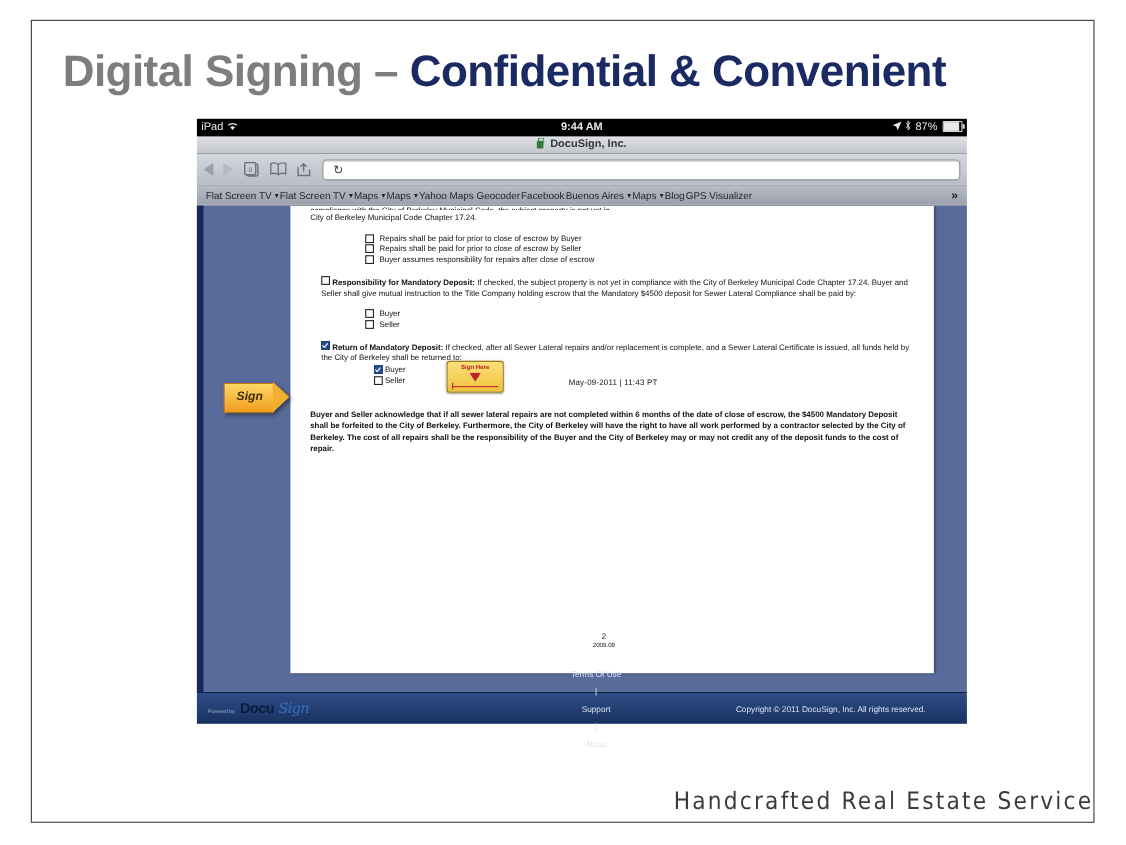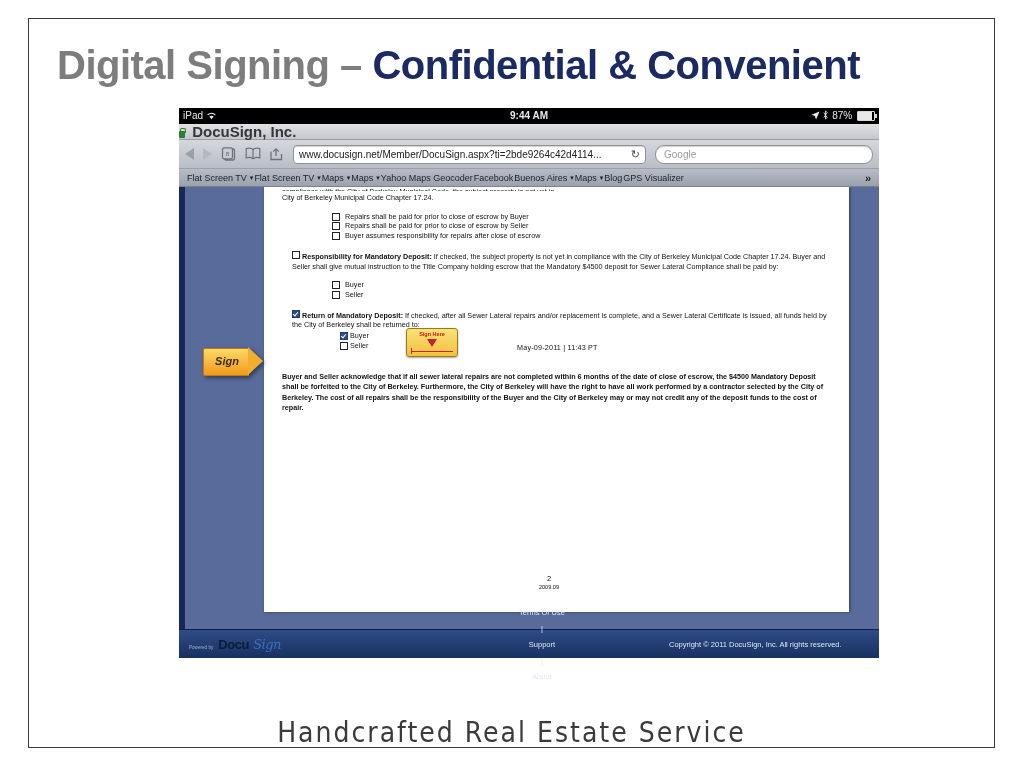--- a/index.html
+++ b/index.html
@@ -40,21 +40,21 @@
     display:inline-block;width:16px;height:8px;border:1px solid #d8d8d8;
     border-radius:1px;vertical-align:middle;position:relative;margin-left:2px;
   }
   .batt:after{content:"";position:absolute;right:-3px;top:2px;width:2px;height:4px;background:#d8d8d8;}
   .batt i{display:block;height:100%;background:#e8e8e8;width:87%;}
 
   
   .titlebar{
     height:15px;background:linear-gradient(#dfe1e5,#c3c6cc);
     border-bottom:1px solid #9a9da3;
-    font-size:15px;font-weight:bold;color:#35373b;line-height:15px;
+    font-size:10px;font-weight:bold;color:#35373b;text-align:center;line-height:15px;
   }
   .lock{display:inline-block;width:6px;height:7px;background:#2e7d32;border-radius:1px;
         position:relative;vertical-align:-1px;margin-right:3px;}
   .lock:before{content:"";position:absolute;left:1px;top:-3px;width:4px;height:4px;
         border:1px solid #2e7d32;border-bottom:none;border-radius:2px 2px 0 0;}
 
   
   .toolbar{
     height:28px;background:linear-gradient(#d4d7dc,#b9bdc5);
     border-bottom:1px solid #9da0a7;display:flex;align-items:center;padding:0 6px;gap:9px;
@@ -174,23 +174,23 @@
   }
   .ds-logo{display:flex;align-items:baseline;gap:4px;}
   .ds-powered{font-size:4.6px;color:#9fb2d6;margin-right:1px;}
   .ds-docu{font-size:13px;font-weight:bold;color:#0c1b3d;letter-spacing:-.4px;}
   .ds-sign{font-size:13px;font-style:italic;color:#3b6fc4;font-family:"DejaVu Serif",serif;letter-spacing:-.5px;}
   .ds-links{position:absolute;left:340px;display:flex;align-items:center;gap:7px;flex-direction:column;}
   .ds-copy{position:absolute;left:490px;}
 
   
   #tagline{
-    position:absolute;left:0;right:0;top:697px;text-align:center;
+    position:absolute;left:0;right:0;top:697px;text-align:right;
     font-family:"DejaVu Sans Condensed","Liberation Sans",sans-serif;
-    font-size:28px;color:#3b3b3b;letter-spacing:2px;
+    font-size:22px;color:#3b3b3b;letter-spacing:2px;
   }
 </style>
 </head>
 <body>
 
 <div id="slide">
 
   <div id="title">
     <span class="t-grey">Digital Signing</span>
     <span class="t-dash">–</span>
@@ -241,25 +241,21 @@
           <line x1="8" y1="2.5" x2="8" y2="11.8" stroke="#5d636d" stroke-width="1.2"></line>
         </svg>
       </span>
       <span class="ticon">
         <svg width="15" height="14" viewBox="0 0 15 14">
           <path d="M2 4.5 L2 12.5 L12.5 12.5 L12.5 7" fill="none" stroke="#5d636d" stroke-width="1.3"></path>
           <path d="M7 9 L7 2 M4.2 4.6 L7 1.8 L9.8 4.6" fill="none" stroke="#5d636d" stroke-width="1.3"></path>
         </svg>
       </span>
       <span class="urlfield">
-        <span class="urltext">www.docusign.net/Member/DocuSign.aspx?ti=2bde9264c42d4114...</span>
         <span class="reload">↻</span>
-      </span>
-      <span class="searchfield">
-        <span>Google</span>
       </span>
     </div>
 
     <div class="bookmarks">
       <span class="bm">
         <span>Flat Screen TV</span>
         <span class="caret">▾</span>
       </span>
       <span class="bm">
         <span>Flat Screen TV</span>

